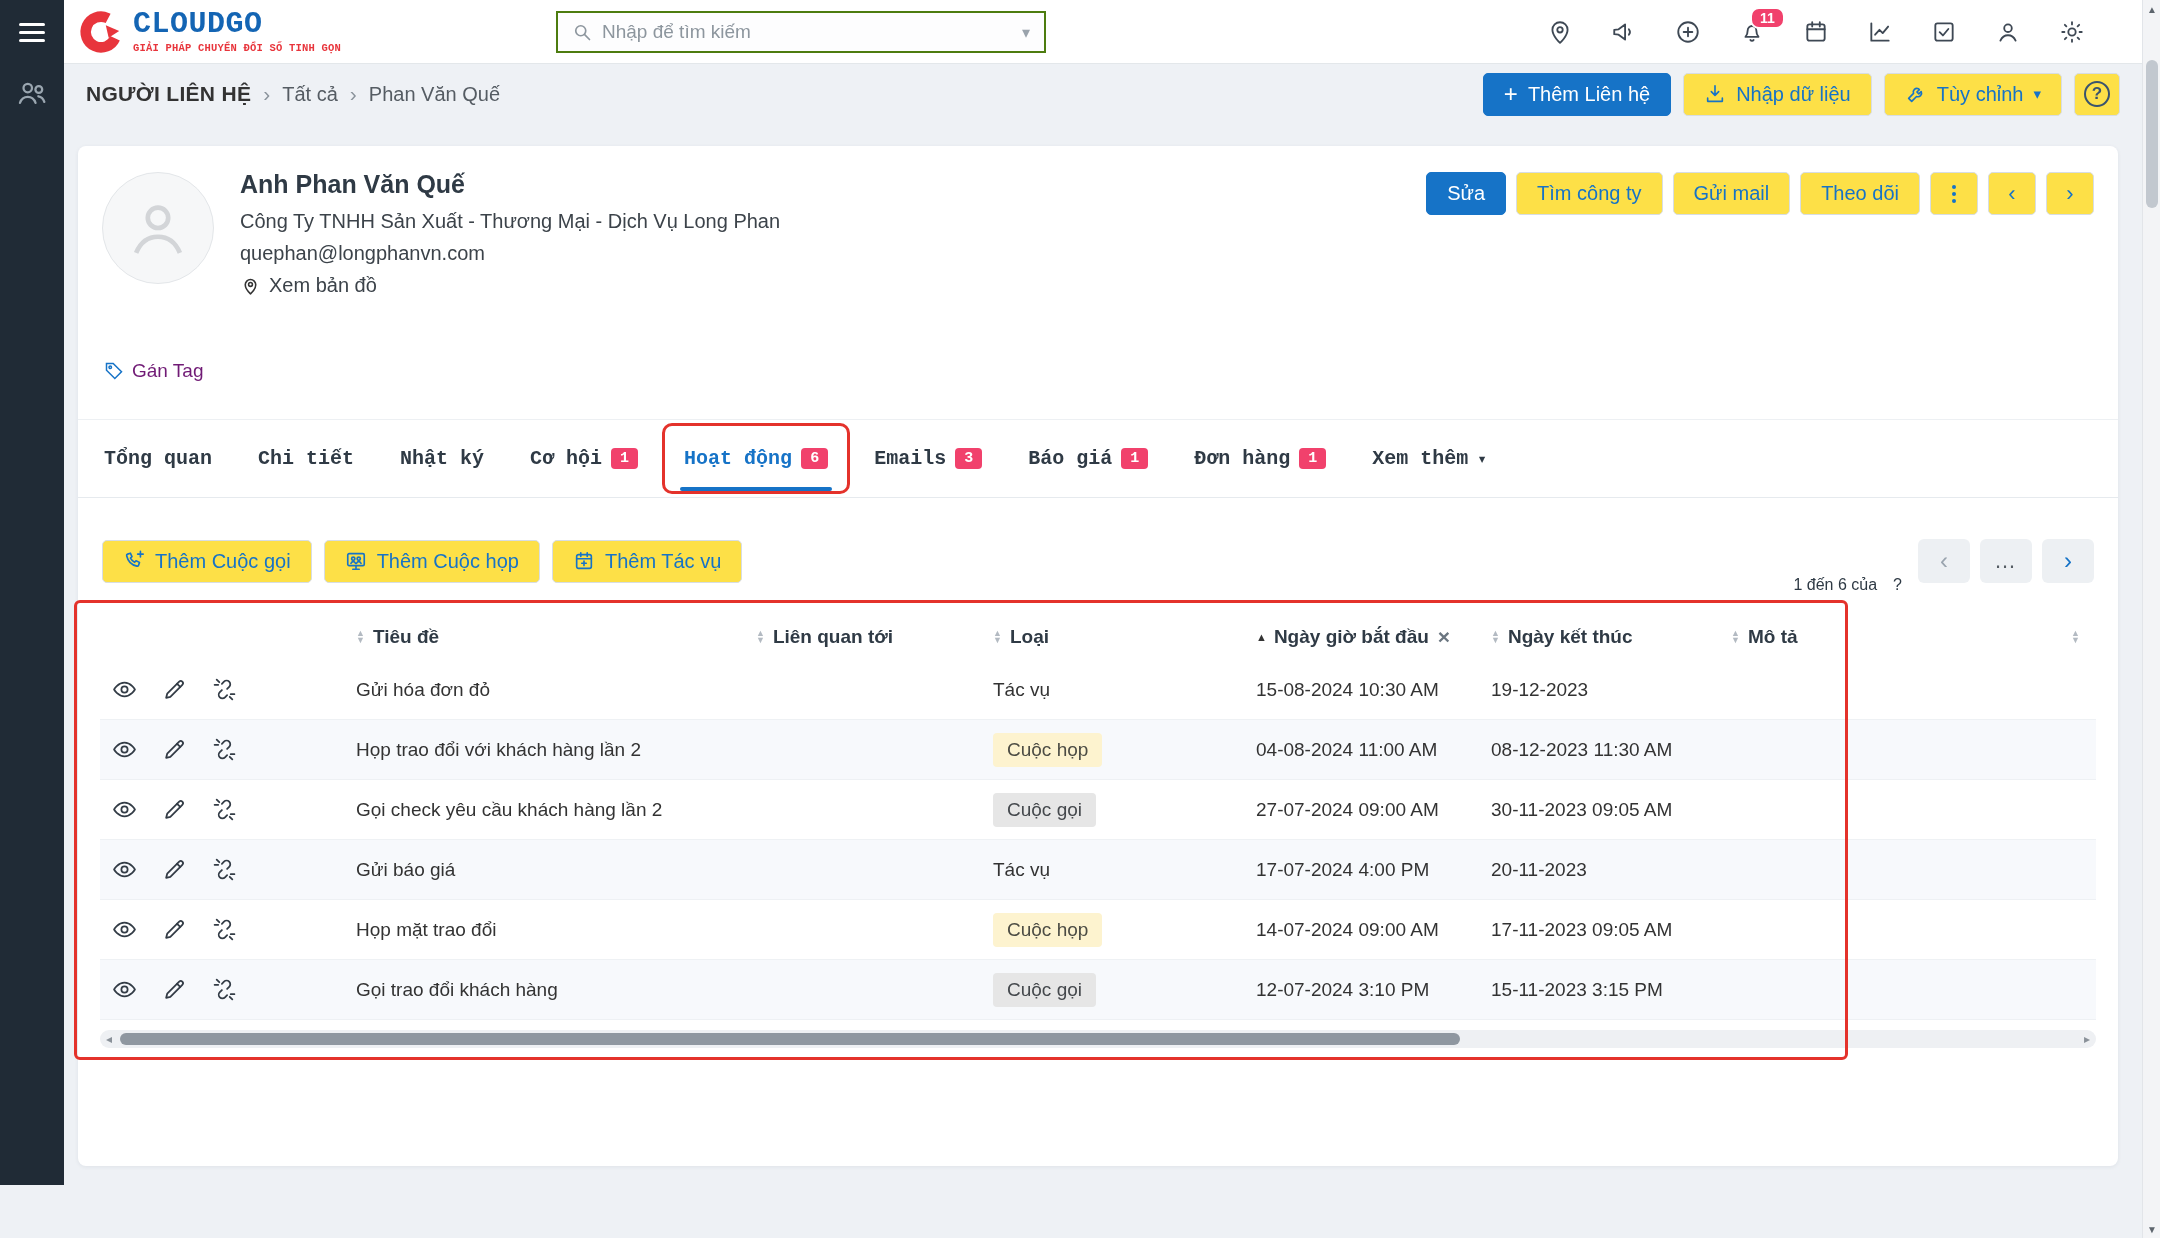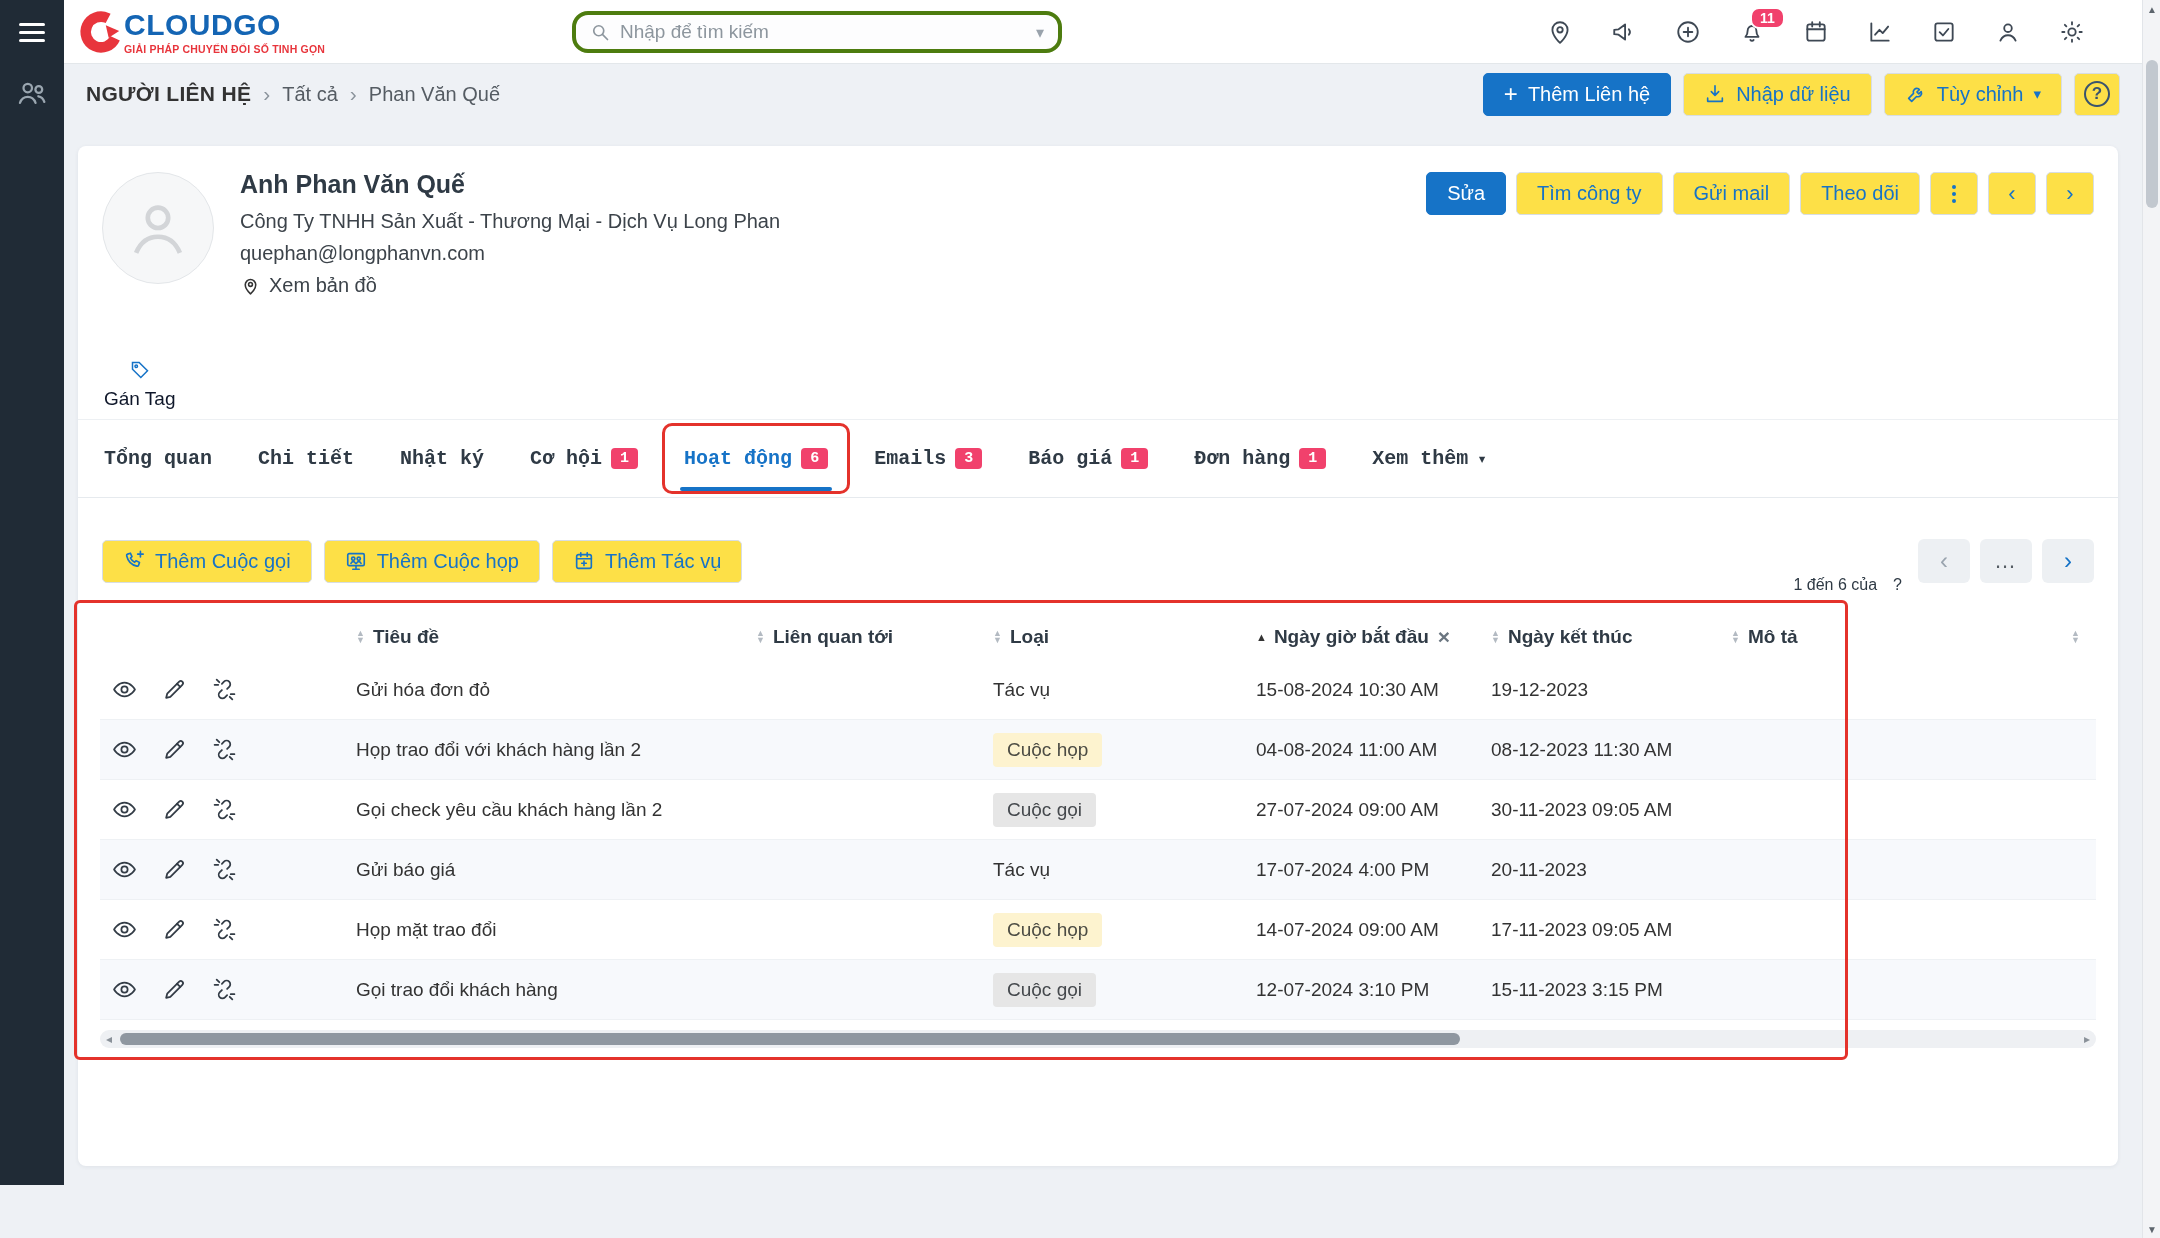--- a/index.html
+++ b/index.html
@@ -5,25 +5,25 @@
   * { margin:0; padding:0; box-sizing:border-box; }
   html,body { background:#e7ebef; }
   body { font-family:"Liberation Sans","DejaVu Sans",sans-serif; }
   .screen { position:relative; width:2160px; height:1238px; background:#eef1f5; overflow:hidden; color:#333; font-size:19px; }
 
   
   .burger-box { position:absolute; left:0; top:0; width:64px; height:64px; background:#202b36; z-index:8;
     display:flex; flex-direction:column; justify-content:center; align-items:center; gap:5px; cursor:pointer; }
   .burger-box i { display:block; width:26px; height:3px; background:#fff; border-radius:2px; }
   .topbar { position:absolute; left:64px; top:0; right:18px; height:64px; background:#fff; border-bottom:1px solid #e3e7ea; z-index:5; display:flex; align-items:center; }
-  .logo { display:flex; align-items:flex-end; margin-left:14px; }
+  .logo { display:flex; align-items:flex-start; gap:9px; margin-left:14px;font-family:Liberation Mono, monospace; }
   .logo-text { display:flex; flex-direction:column; line-height:1; }
   .brand { color:#1465b4; font-weight:bold; font-size:30px; letter-spacing:.5px; }
   .tagline { color:#e8353c; font-weight:bold; font-size:10.5px; margin-top:4px; letter-spacing:.2px; }
-  .search-wrap { position:absolute; left:492px; top:11px; width:490px; height:42px; border:4px solid #4d7c0f; border-radius:16px; background:#fdfdfe; display:flex; align-items:center; padding:0 14px; gap:10px;margin-left:16px; }
+  .search-wrap { position:absolute; left:492px; top:11px; width:490px; height:42px; border:2px solid #4d7c0f; border-radius:0; background:#fdfdfe; display:flex; align-items:center; padding:0 14px; gap:10px; }
   .search-wrap input { flex:1; border:none; outline:none; font-size:19px; background:transparent; color:#333; }
   .search-wrap input::placeholder { color:#8d969e; }
   .search-caret { color:#9aa3ac; font-size:16px; }
   .top-icons { position:absolute; right:56px; top:0; height:64px; display:flex; align-items:center; gap:36px; }
   .tico { position:relative; width:28px; height:28px; display:flex; align-items:center; justify-content:center; color:#3e4854; cursor:pointer; }
   .tico svg { width:26px; height:26px; stroke:#3e4854; stroke-width:1.7; fill:none; stroke-linecap:round; stroke-linejoin:round; }
   .notif-badge { position:absolute; top:-11px; left:12px; background:#f1416c; color:#fff; font-size:14px; font-weight:bold; border-radius:9px; padding:1px 8px; border:2px solid #fff; }
 
   
   .sidebar { position:absolute; left:0; top:64px; width:64px; height:1121px; background:#202b36; display:flex; flex-direction:column; align-items:center; padding-top:12px; z-index:6; }
@@ -49,21 +49,21 @@
 
   .contact-sec { position:relative; height:274px; border-bottom:1px solid #edf0f3;padding-left:30px; }
   .avatar { position:absolute; left:24px; top:26px; width:112px; height:112px; border-radius:50%; background:#f6f7f8; border:1px solid #e3e6e9; display:flex; align-items:center; justify-content:center; overflow:hidden; }
   .avatar svg { width:70px; height:70px; opacity:.22; stroke:#56606a; stroke-width:1.6; fill:none; }
   .cinfo { position:absolute; left:162px; top:24px; }
   .cname { font-size:25px; font-weight:bold; color:#2f3a45; margin-bottom:11px; }
   .crow { font-size:20px; color:#3c434a; margin-bottom:9px; display:flex; align-items:center; gap:8px; }
   .crow svg { width:21px; height:21px; }
   .phone-ico { fill:#1673c7; cursor:pointer; }
   .pin-ico { stroke:#333; stroke-width:1.8; fill:none; }
-  .gan-tag { position:absolute; left:26px; top:214px; display:flex; align-items:center; gap:8px; color:#0f172a; font-size:19px; cursor:pointer;flex-direction:column; }
+  .gan-tag { position:absolute; left:26px; top:214px; display:flex; align-items:center; gap:8px; color:#701a75; font-size:19px; cursor:pointer; }
   .gan-tag svg { width:20px; height:20px; stroke:#1673c7; stroke-width:1.8; fill:none; }
   .contact-actions { position:absolute; right:24px; top:26px; display:flex; gap:10px; }
   .btn-sq { width:48px; justify-content:center; padding:0; font-size:22px; }
   .dots-v { display:flex; flex-direction:column; gap:3px; }
   .dots-v b { width:4px; height:4px; border-radius:50%; background:#1673c7; }
 
   
   .tabs-row { display:flex; align-items:stretch; gap:46px; padding:0 26px; height:78px; border-bottom:1px solid #e6eaee; }
   .tab { position:relative; display:flex; align-items:center; gap:9px; font-size:20px; font-weight:bold; color:#2f3a45; cursor:pointer; white-space:nowrap;font-family:Liberation Mono, monospace; }
   .tab-badge { background:#f1416c; color:#fff; font-size:15px; font-weight:bold; border-radius:4px; padding:3px 9px; line-height:1; }

